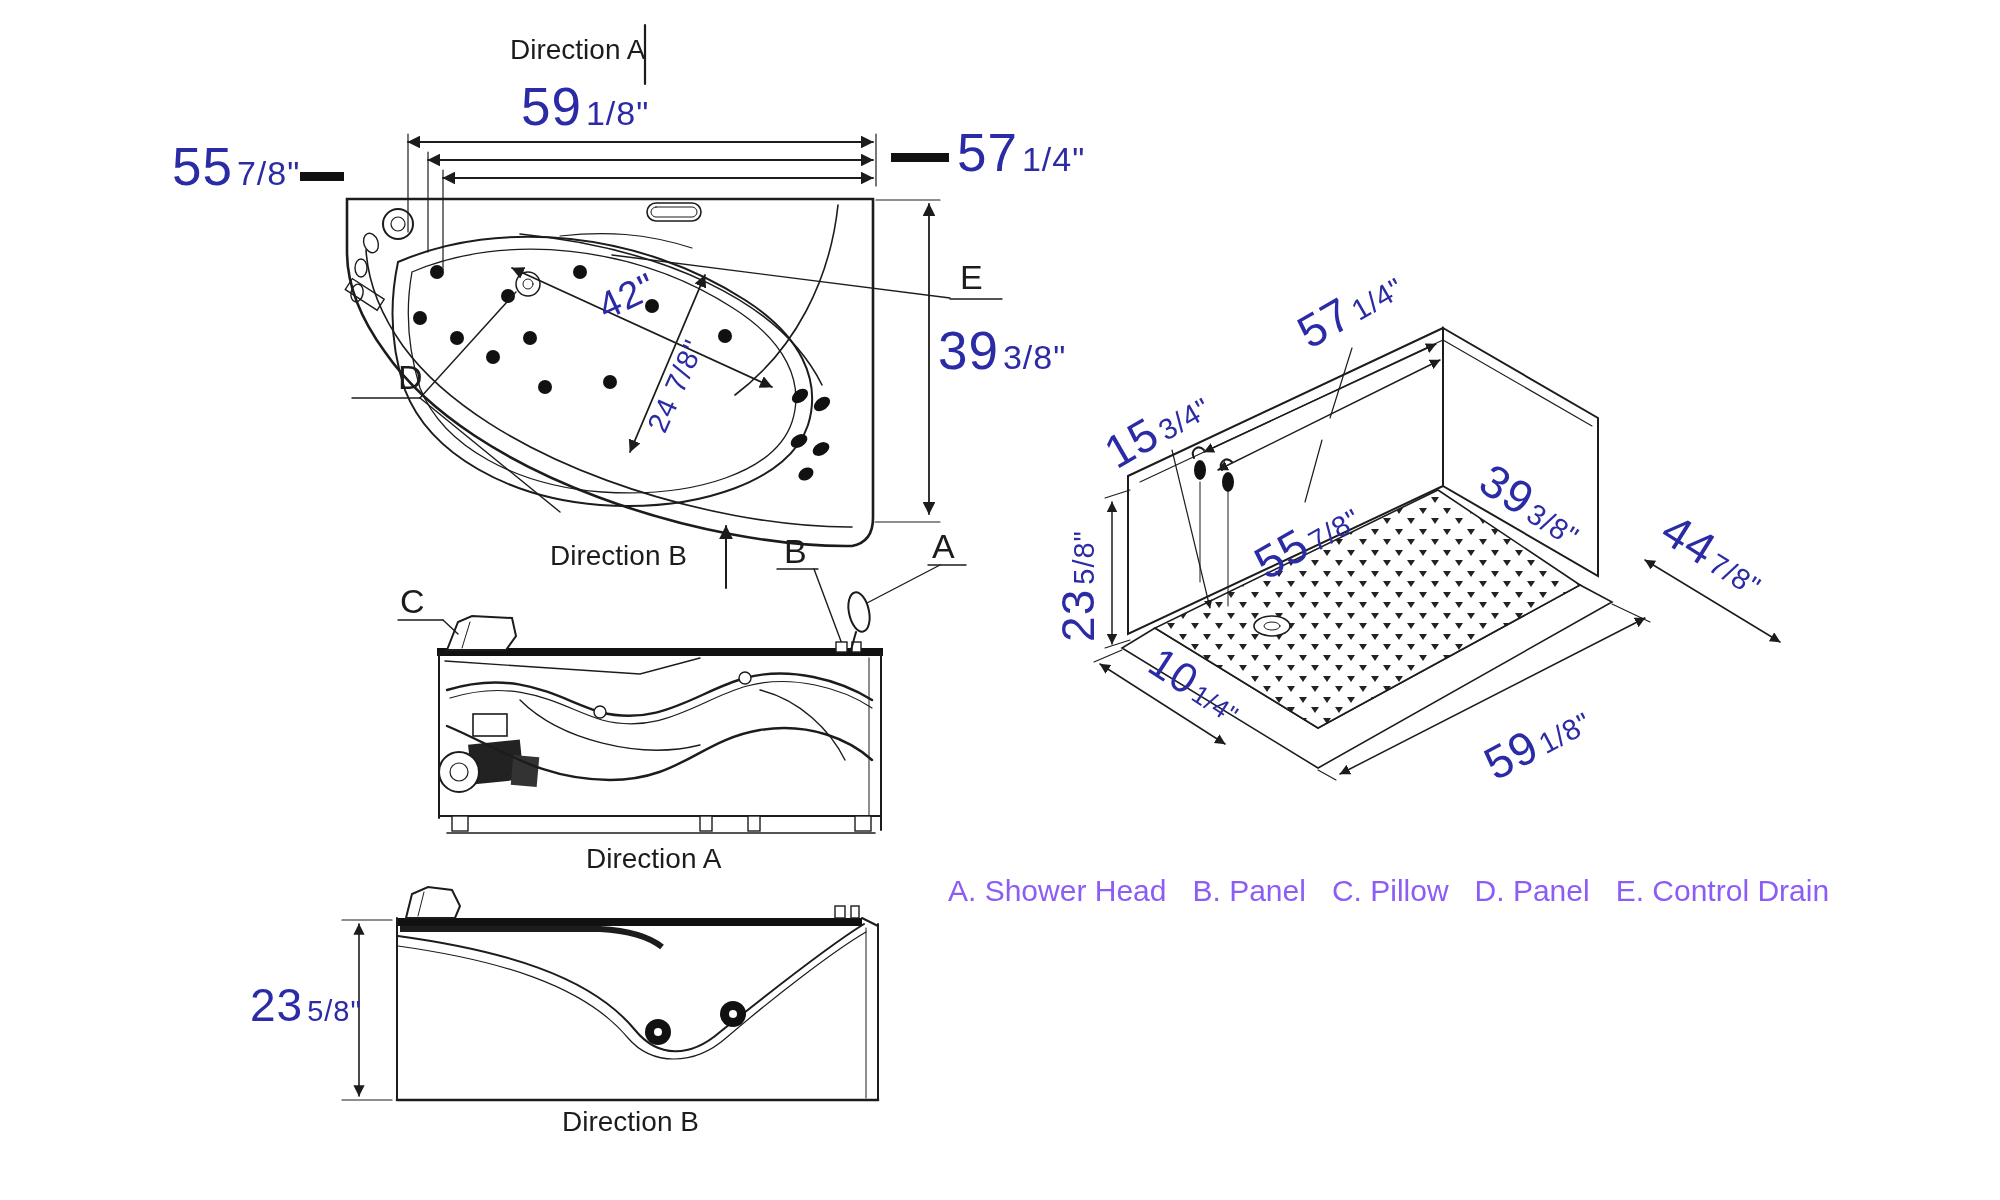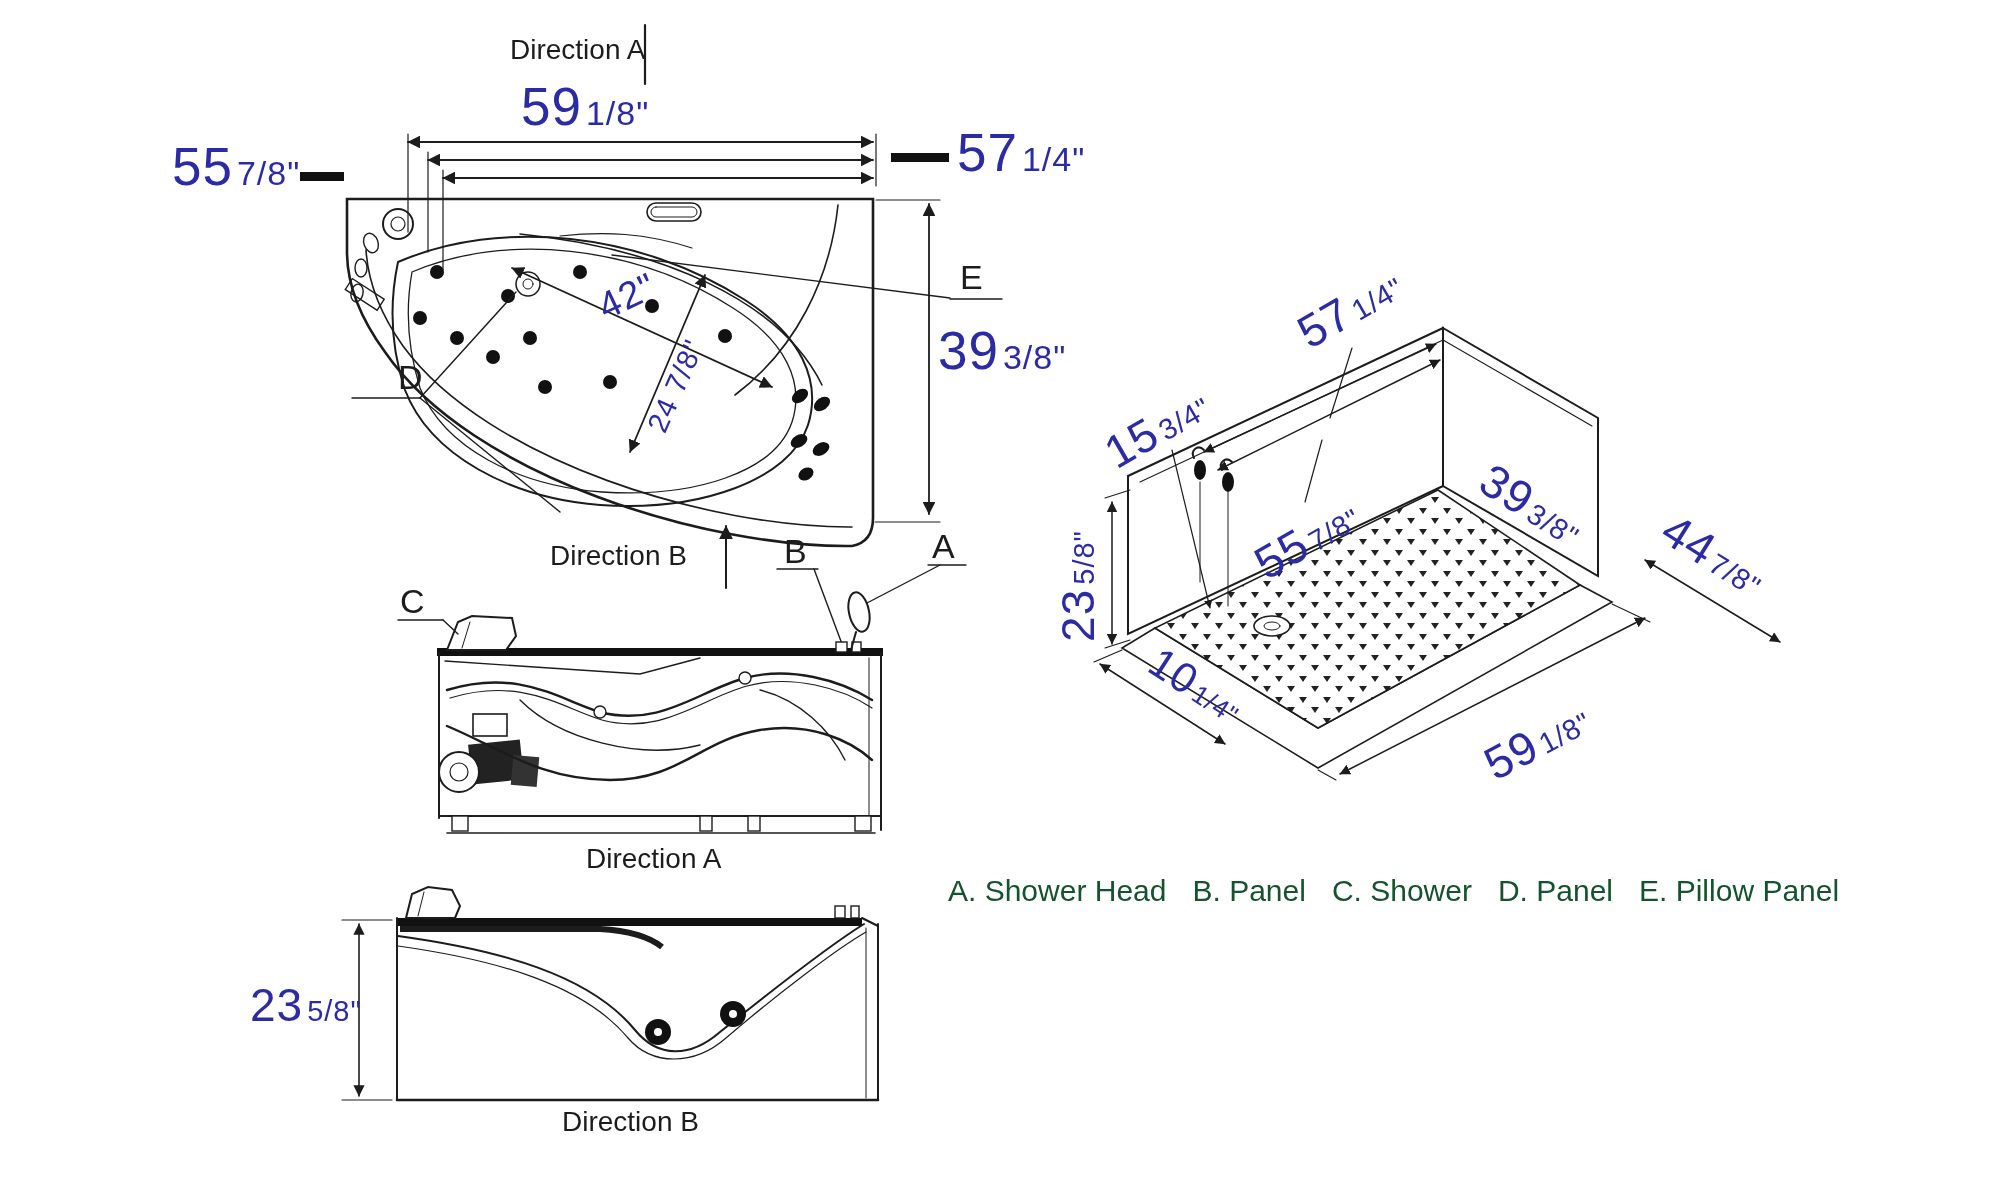--- a/index.html
+++ b/index.html
@@ -26,21 +26,21 @@
   .dim.single{font-size:38px;line-height:1;}
   .dim.single.s2{font-size:29px;}
   .rotc{transform:translate(-50%,-50%) rotate(var(--r,0deg));transform-origin:center;}
   .label{
     position:absolute;color:var(--ink);font-size:34px;line-height:1;
     font-family:"Liberation Sans",sans-serif;white-space:nowrap;
   }
   .cap{font-size:28px;}
   .legend{
     position:absolute;left:948px;top:874px;display:flex;gap:26px;
-    color:#14532d;font-size:30px;white-space:nowrap;
+    color:#8b5cf6;font-size:30px;white-space:nowrap;
     font-family:"Liberation Sans",sans-serif;
   }
 </style>
 </head>
 <body>
 
 <div id="canvas">
 
   <svg width="2000" height="1200" viewBox="0 0 2000 1200">
     <defs>
@@ -309,18 +309,18 @@
       <span class="f">1/4"</span>
   </div>
   <div class="dim md rotc" style="left:1537px;top:741px;--r:-28deg;">
     <span class="w">59</span>
       <span class="f">1/8"</span>
   </div>
 
   <div class="legend">
     <span>A. Shower Head</span>
     <span>B. Panel</span>
-    <span>C. Shower</span>
+    <span>C. Pillow</span>
     <span>D. Panel</span>
-    <span>E. Pillow Panel</span>
+    <span>E. Control Drain</span>
   </div>
 
 </div>
 
 </body></html>

